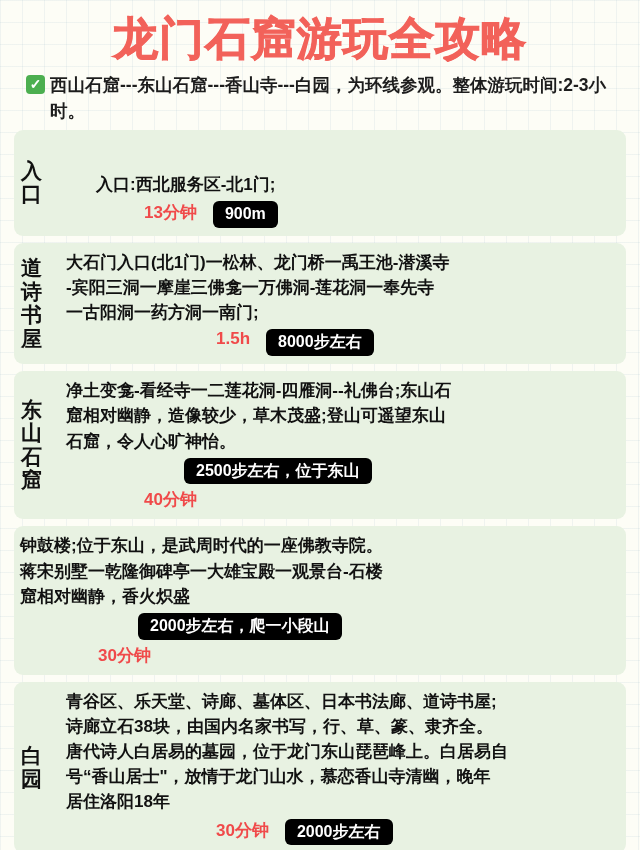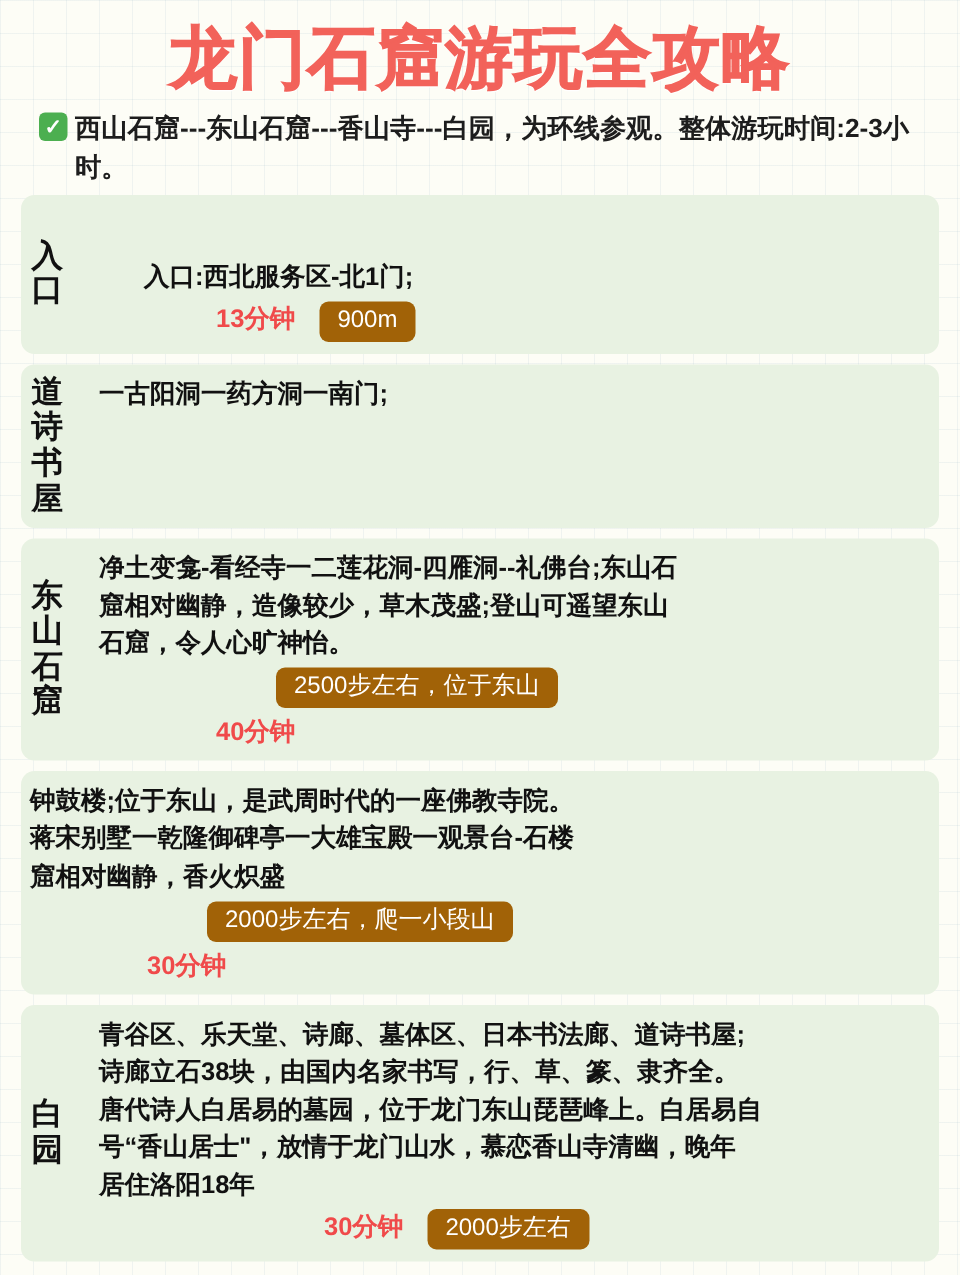--- a/index.html
+++ b/index.html
@@ -107,23 +107,23 @@
     line-height: 1.48;
     letter-spacing: 0px;
   }
   .time {
     color: #f04a4a;
     font-weight: bold;
     font-size: 17px;
     white-space: nowrap;
   }
   .pill {
-    background: #a16207;
+    background: #000000;
     color: #fff;
-    font-weight: normal;
+    font-weight: bold;
     font-size: 16px;
     border-radius: 6px;
     padding: 3px 12px;
     white-space: nowrap;
     line-height: 1.3;
   }
   .row-center {
     display: flex;
     align-items: flex-start;
     gap: 16px;
@@ -159,21 +159,27 @@
         <span class="pill">900m</span>
       </div>
     </div>
   </div>
 
   <div class="section">
     <div class="side-label">
       <span>道诗书屋</span>
     </div>
     <div class="body">
+      <div class="line">大石门入口(北1门)一松林、龙门桥一禹王池-潜溪寺</div>
+      <div class="line">-宾阳三洞一摩崖三佛龛一万佛洞-莲花洞一奉先寺</div>
       <div class="line">一古阳洞一药方洞一南门;</div>
+      <div class="row-center pad-left4">
+        <span class="time">1.5h</span>
+        <span class="pill">8000步左右</span>
+      </div>
     </div>
   </div>
 
   <div class="section">
     <div class="side-label">
       <span>东山石窟</span>
     </div>
     <div class="body">
       <div class="line">净土变龛-看经寺一二莲花洞-四雁洞--礼佛台;东山石</div>
       <div class="line">窟相对幽静，造像较少，草木茂盛;登山可遥望东山</div>

